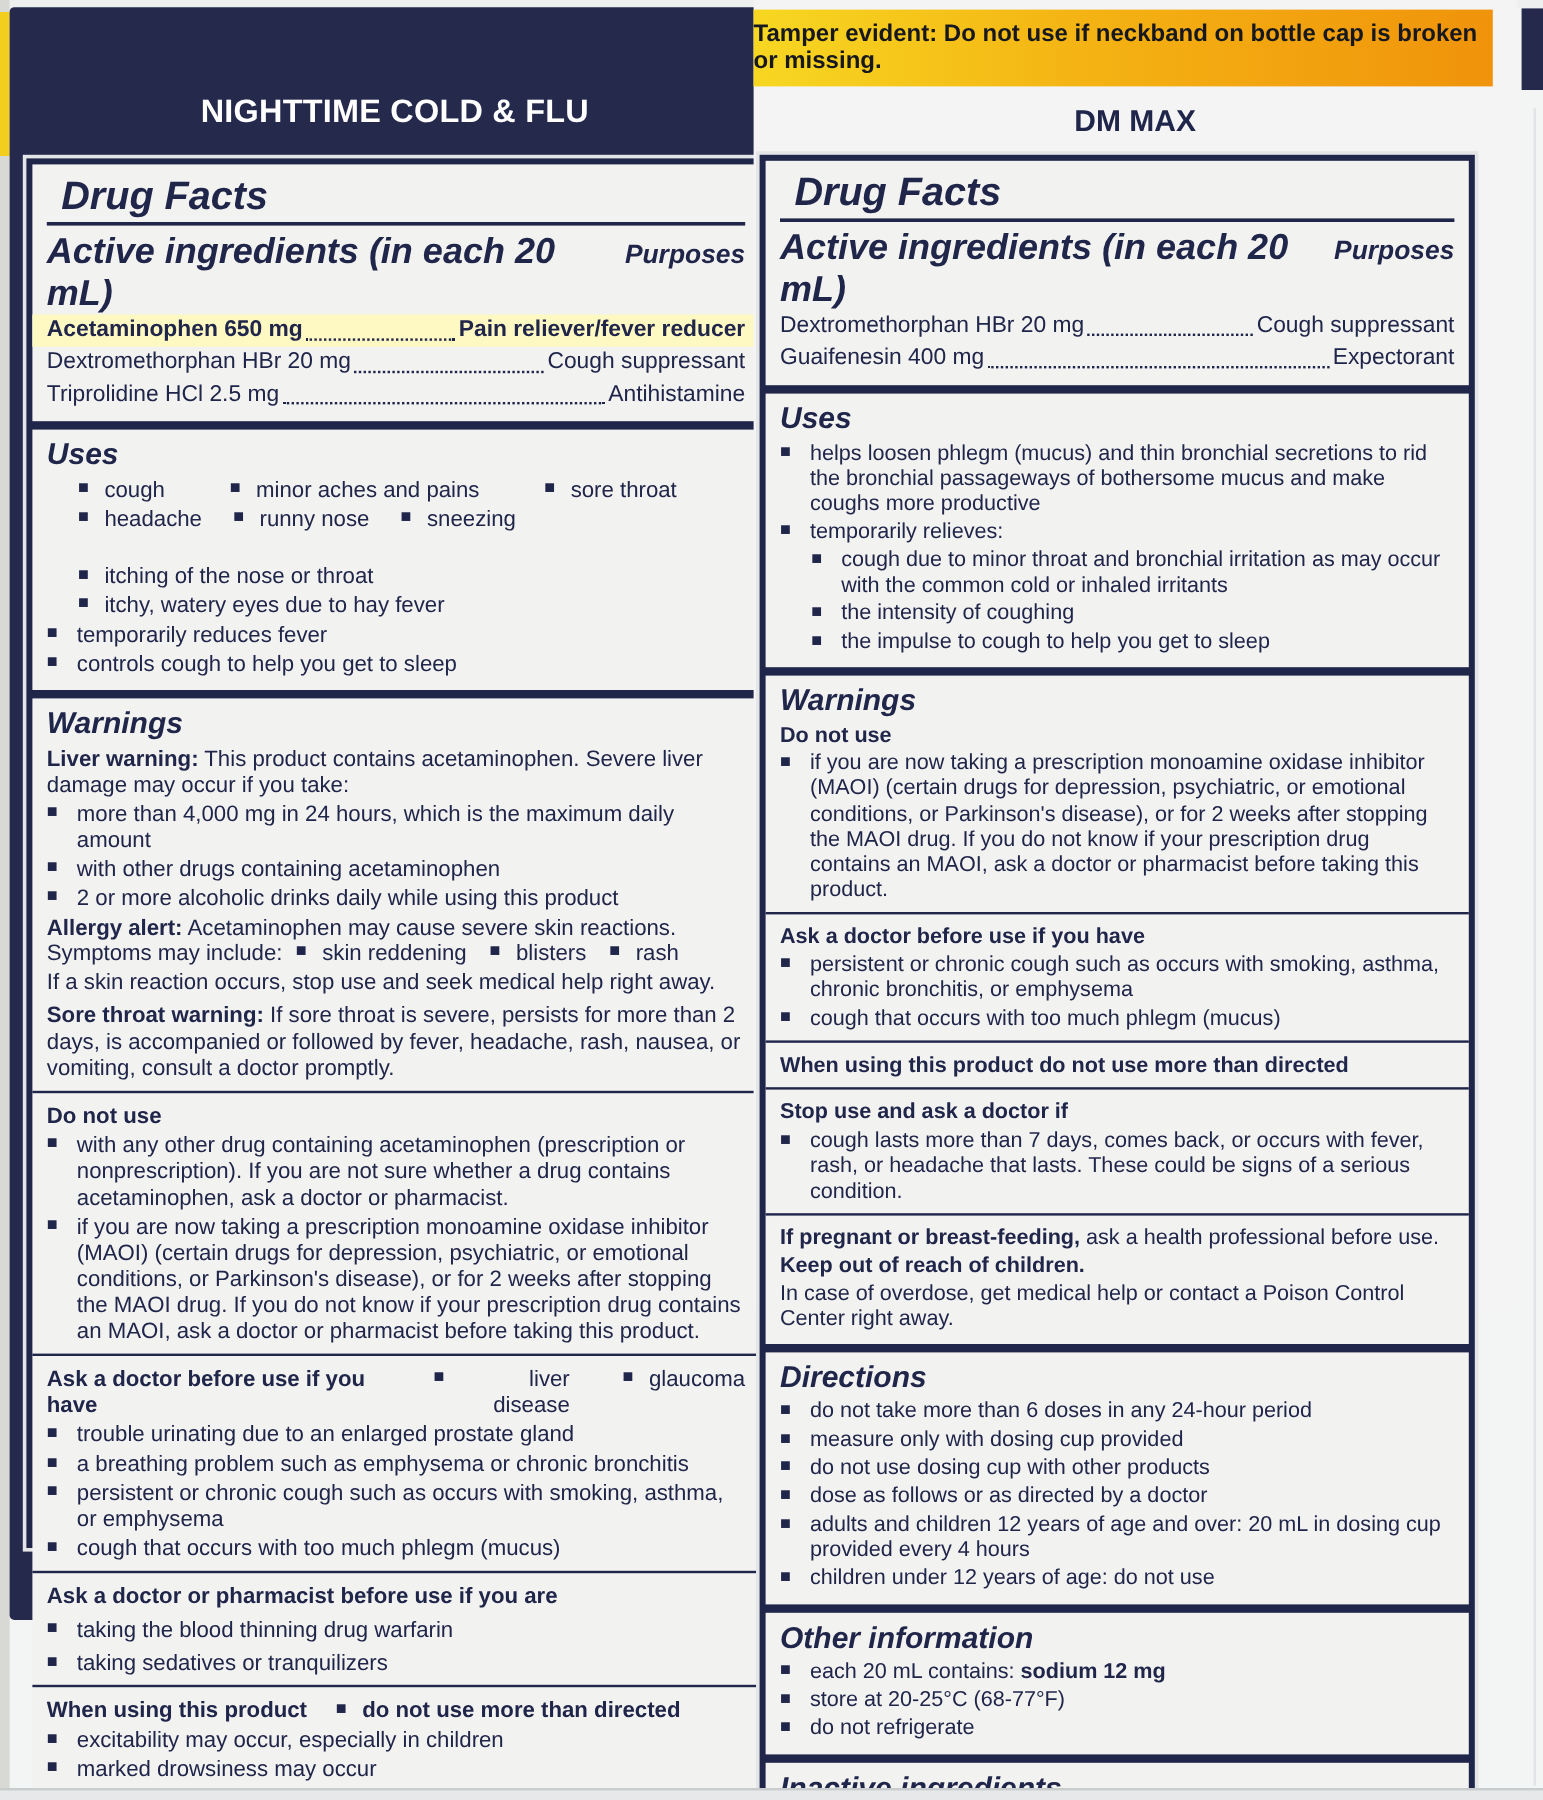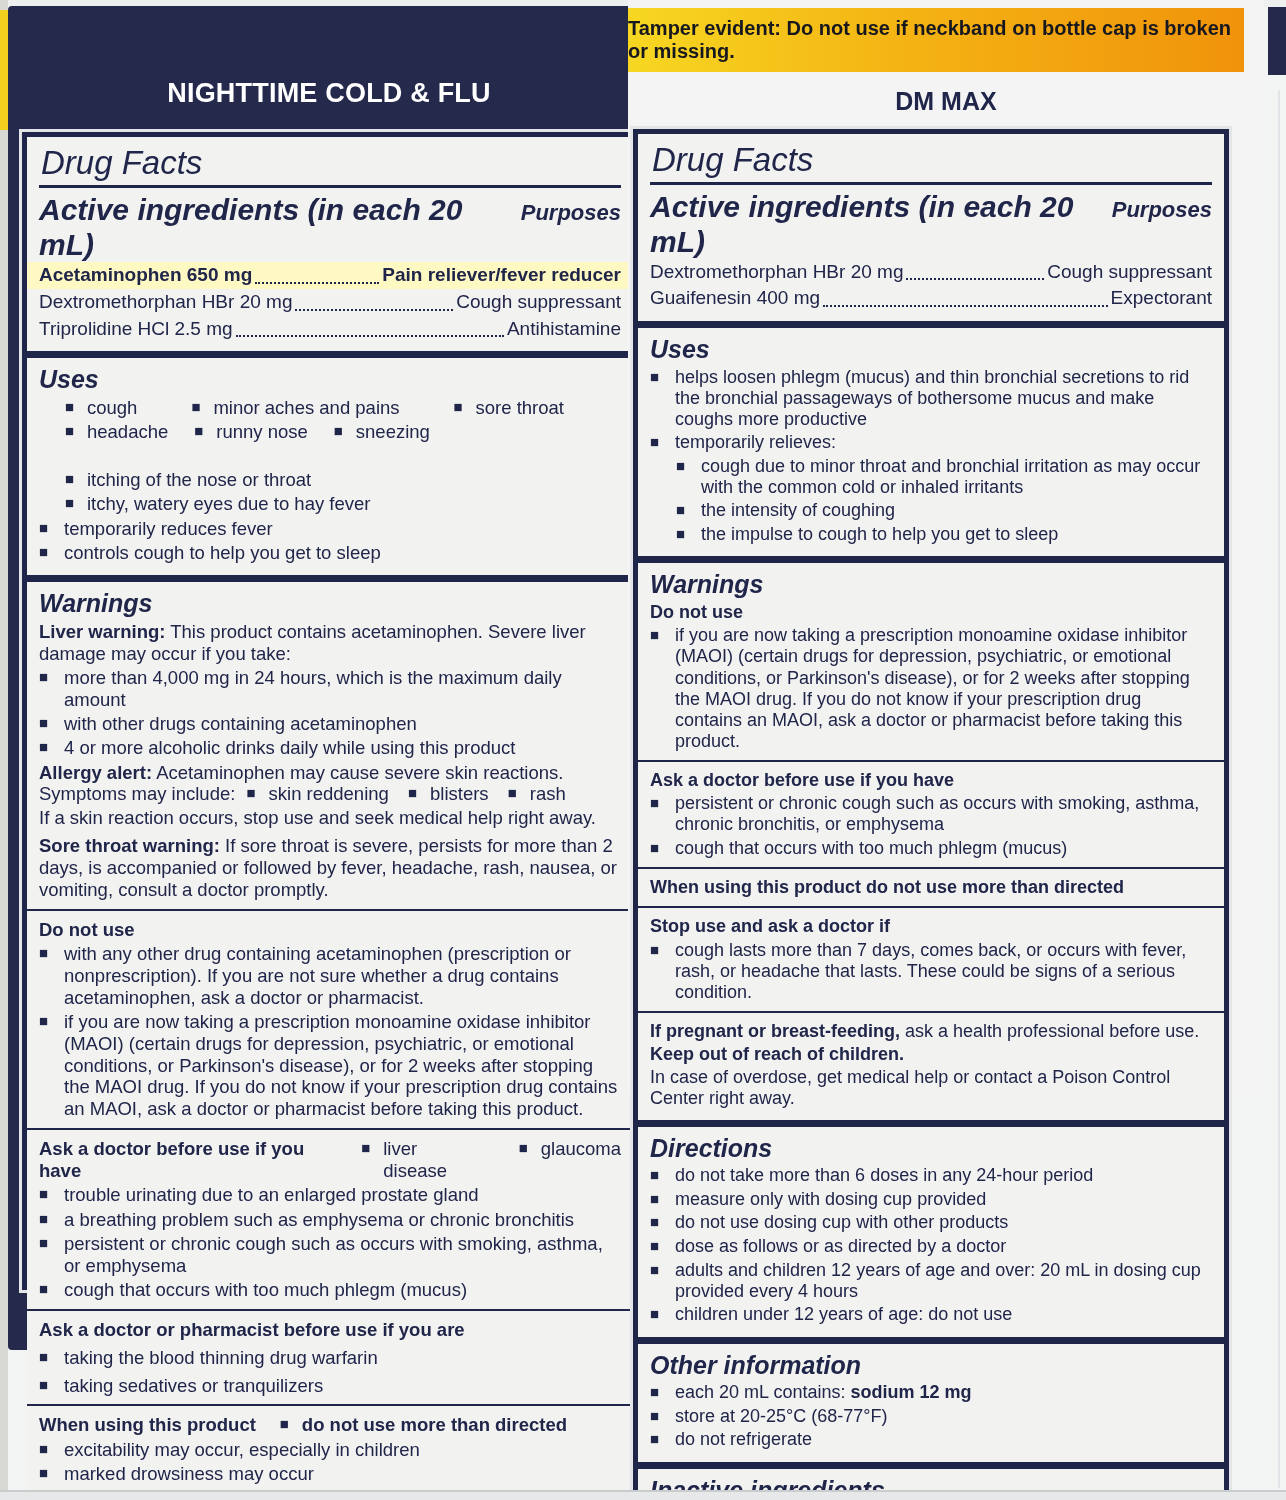--- a/index.html
+++ b/index.html
@@ -16,37 +16,37 @@
 
   
   .left-panel {position:absolute;left:8px;top:6px;width:642px;height:1344px;background:#252a4d;border-radius:4px 0 6px 4px;}
   .left-title {margin:0;padding-top:72px;text-align:center;color:#ffffff;font-weight:bold;font-size:27px;letter-spacing:0.2px;}
 
   .facts-outer {position:absolute;background:#20254a;padding:5px;display:flex;flex-direction:column;gap:7px;box-shadow:0 0 0 3px #e4e5e7;}
   .facts-outer.left-box {left:14px;right:12px;top:126px;bottom:60px;}
   .sec {background:#f2f2f0;padding:7px 12px 9px;font-size:18.5px;line-height:1.18;}
   .sec.grow {flex:1;}
 
-  .h1 {font-style:italic;font-weight:normal;font-size:33px;margin:2px 2px 4px;line-height:1.05;}
+  .h1 {font-style:italic;font-weight:bold;font-size:33px;margin:2px 12px 4px;line-height:1.05;}
   .df-rule {border-top:3px solid #20254a;margin:2px 0 4px;}
   .ai-row {display:flex;align-items:baseline;}
   .ai-head {font-style:italic;font-weight:bold;font-size:30px;}
   .ai-purp {font-style:italic;font-weight:bold;font-size:22px;margin-left:auto;}
   .act-row {display:flex;align-items:flex-end;font-size:19px;line-height:1.4;}
   .act-name,.act-purpose {white-space:nowrap;}
   .act-dots {flex:1;border-bottom:2px dotted #20254a;margin:0 3px 5px;}
   .act-row.hl {background:#fef9c3;font-weight:bold;margin:0 -12px;padding:0 12px;}
 
   .h2 {font-style:italic;font-weight:bold;font-size:25px;margin:1px 0 3px;line-height:1.1;}
   .sub {font-weight:bold;}
   .para {margin:2px 0;}
   .li {position:relative;padding-left:25px;margin:2.5px 0;}
   .li::before {content:"■";position:absolute;left:0;top:1px;font-size:15px;color:#20254a;}
   .li.lvl2 {margin-left:26px;}
-  .ib {position:relative;padding-left:22px;display:inline-block;}
+  .ib {position:relative;padding-left:22px;display:inline-block;text-align:right;}
   .ib::before {content:"■";position:absolute;left:0;top:1px;font-size:15px;color:#20254a;}
   .inline-row {display:flex;gap:36px;margin:2.5px 0 2.5px 26px;flex-wrap:wrap;}
   .hdr-inline {display:flex;gap:44px;align-items:baseline;margin:2px 0;}
   .thin-rule {border-top:2px solid #20254a;margin:8px -12px;}
   .spaced .li {margin:6px 0;}
 
   
   .right-panel {position:absolute;left:628px;top:0;width:636px;height:1092px;background:#f4f4f5;}
   .tamper {margin:8px 20px 0 0;height:64px;background:linear-gradient(90deg,#f7d722 0%,#f4b313 45%,#f0930b 100%);display:flex;align-items:center;justify-content:center;font-weight:bold;font-size:20px;color:#17181f;}
   .right-title {text-align:center;font-weight:bold;font-size:25px;margin:15px 0 13px;color:#20254a;}
@@ -110,21 +110,21 @@
         </div>
         <div class="li">temporarily reduces fever</div>
         <div class="li">controls cough to help you get to sleep</div>
       </div>
 
       <div class="sec grow">
         <div class="h2">Warnings</div>
         <div class="para"><span class="sub">Liver warning:</span><span> This product contains acetaminophen. Severe liver damage may occur if you take:</span></div>
         <div class="li">more than 4,000 mg in 24 hours, which is the maximum daily amount</div>
         <div class="li">with other drugs containing acetaminophen</div>
-        <div class="li">4 or more alcoholic drinks daily while using this product</div>
+        <div class="li">2 or more alcoholic drinks daily while using this product</div>
         <div class="para"><span class="sub">Allergy alert:</span><span> Acetaminophen may cause severe skin reactions. Symptoms may include:</span>
           <span class="ib" style="margin-left:6px">skin reddening</span>
           <span class="ib" style="margin-left:14px">blisters</span>
           <span class="ib" style="margin-left:14px">rash</span>
         </div>
         <div class="para">If a skin reaction occurs, stop use and seek medical help right away.</div>
         <div class="para" style="margin-top:6px"><span class="sub">Sore throat warning:</span><span> If sore throat is severe, persists for more than 2 days, is accompanied or followed by fever, headache, rash, nausea, or vomiting, consult a doctor promptly.</span></div>
 
         <div class="thin-rule"></div>
         <div class="sub">Do not use</div>

